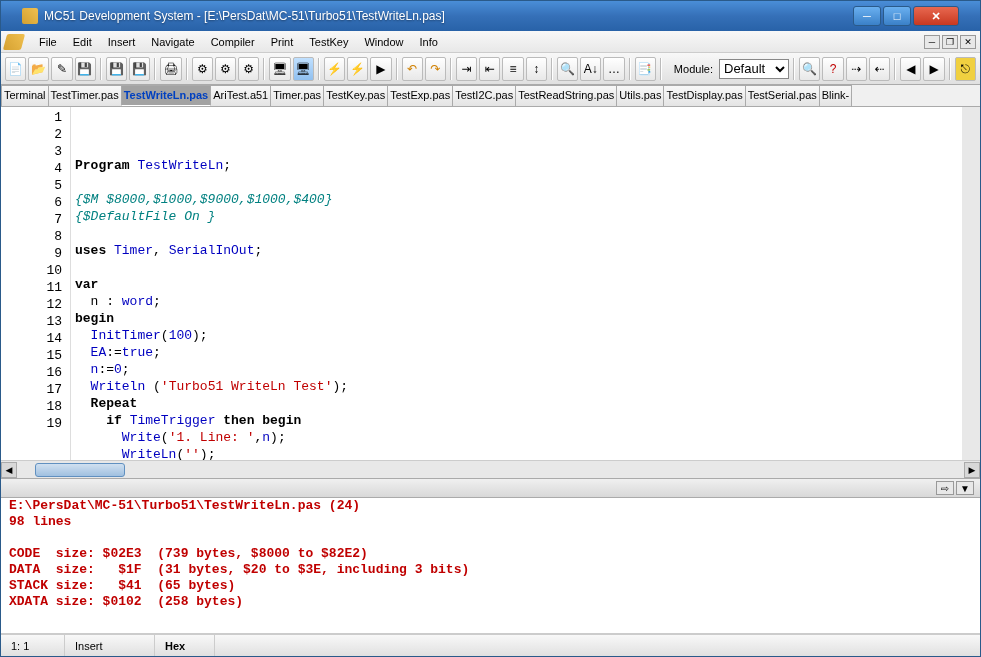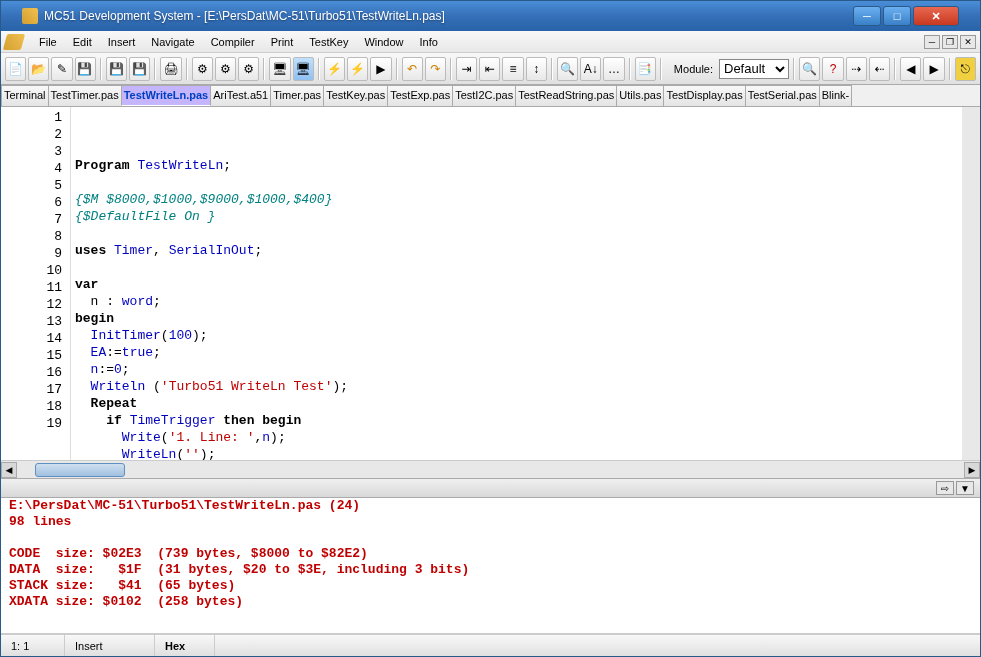--- a/index.html
+++ b/index.html
@@ -16,21 +16,21 @@
 .menu-item { padding: 3px 8px; cursor: pointer; }
 .mdi-controls { margin-left: auto; display: flex; gap: 2px; }
 .mdi-btn { width: 16px; height: 14px; border: 1px solid #999; background: #e8e8e8; font-size: 9px; display: flex; align-items: center; justify-content: center; cursor: pointer; }
 .toolbar { height: 32px; background: linear-gradient(to bottom, #f8f8f8, #e0e0e0); display: flex; align-items: center; padding: 2px 4px; gap: 2px; border-bottom: 1px solid #aaa; }
 .tb-btn { width: 24px; height: 24px; border: 1px solid #bbb; background: linear-gradient(to bottom, #fff, #e8e8e8); border-radius: 2px; display: flex; align-items: center; justify-content: center; cursor: pointer; font-size: 12px; }
 .tb-sep { width: 2px; height: 22px; border-left: 1px solid #bbb; border-right: 1px solid #fff; margin: 0 2px; }
 .tb-label { margin: 0 4px 0 8px; font-size: 11px; }
 .tb-select { height: 20px; border: 1px solid #888; font-size: 13px; background: #fff; }
 .tabs { height: 22px; background: #f0f0f0; display: flex; border-bottom: 1px solid #aaa; overflow: hidden; }
 .tab { padding: 3px 2px; border: 1px solid #aaa; border-bottom: none; background: linear-gradient(to bottom, #f8f8f8, #e4e4e4); margin-right: -1px; cursor: pointer; white-space: nowrap; font-size: 11px; }
-.tab.active { background: #c4b5fd; color: #0040c0; font-weight: bold; border-bottom: 1px solid #fff; position: relative; z-index: 1; }
+.tab.active { background: #a3a3a3; color: #0040c0; font-weight: bold; border-bottom: 1px solid #fff; position: relative; z-index: 1; }
 .editor-area { flex: 1; display: flex; overflow: hidden; background: #fff; }
 .gutter { width: 70px; background: #fff; text-align: right; padding-right: 8px; font-family: 'Courier New', monospace; font-size: 13px; color: #000; border-right: 1px solid #ddd; line-height: 17px; padding-top: 2px; }
 .code { flex: 1; font-family: 'Courier New', monospace; font-size: 13px; line-height: 17px; padding: 2px 4px; white-space: pre; overflow: hidden; margin-top: 48px; }
 .kw { color: #000; font-weight: bold; }
 .id { color: #0000c0; }
 .cm { color: #008080; font-style: italic; }
 .str { color: #c00000; }
 .num { color: #0000c0; }
 .hscroll { height: 18px; background: #e8e8e8; border-top: 1px solid #ccc; display: flex; align-items: center; }
 .hscroll-thumb { width: 90px; height: 14px; background: linear-gradient(to bottom, #d0e0f0, #a0c0e0); border: 1px solid #6090c0; border-radius: 3px; margin-left: 18px; }

